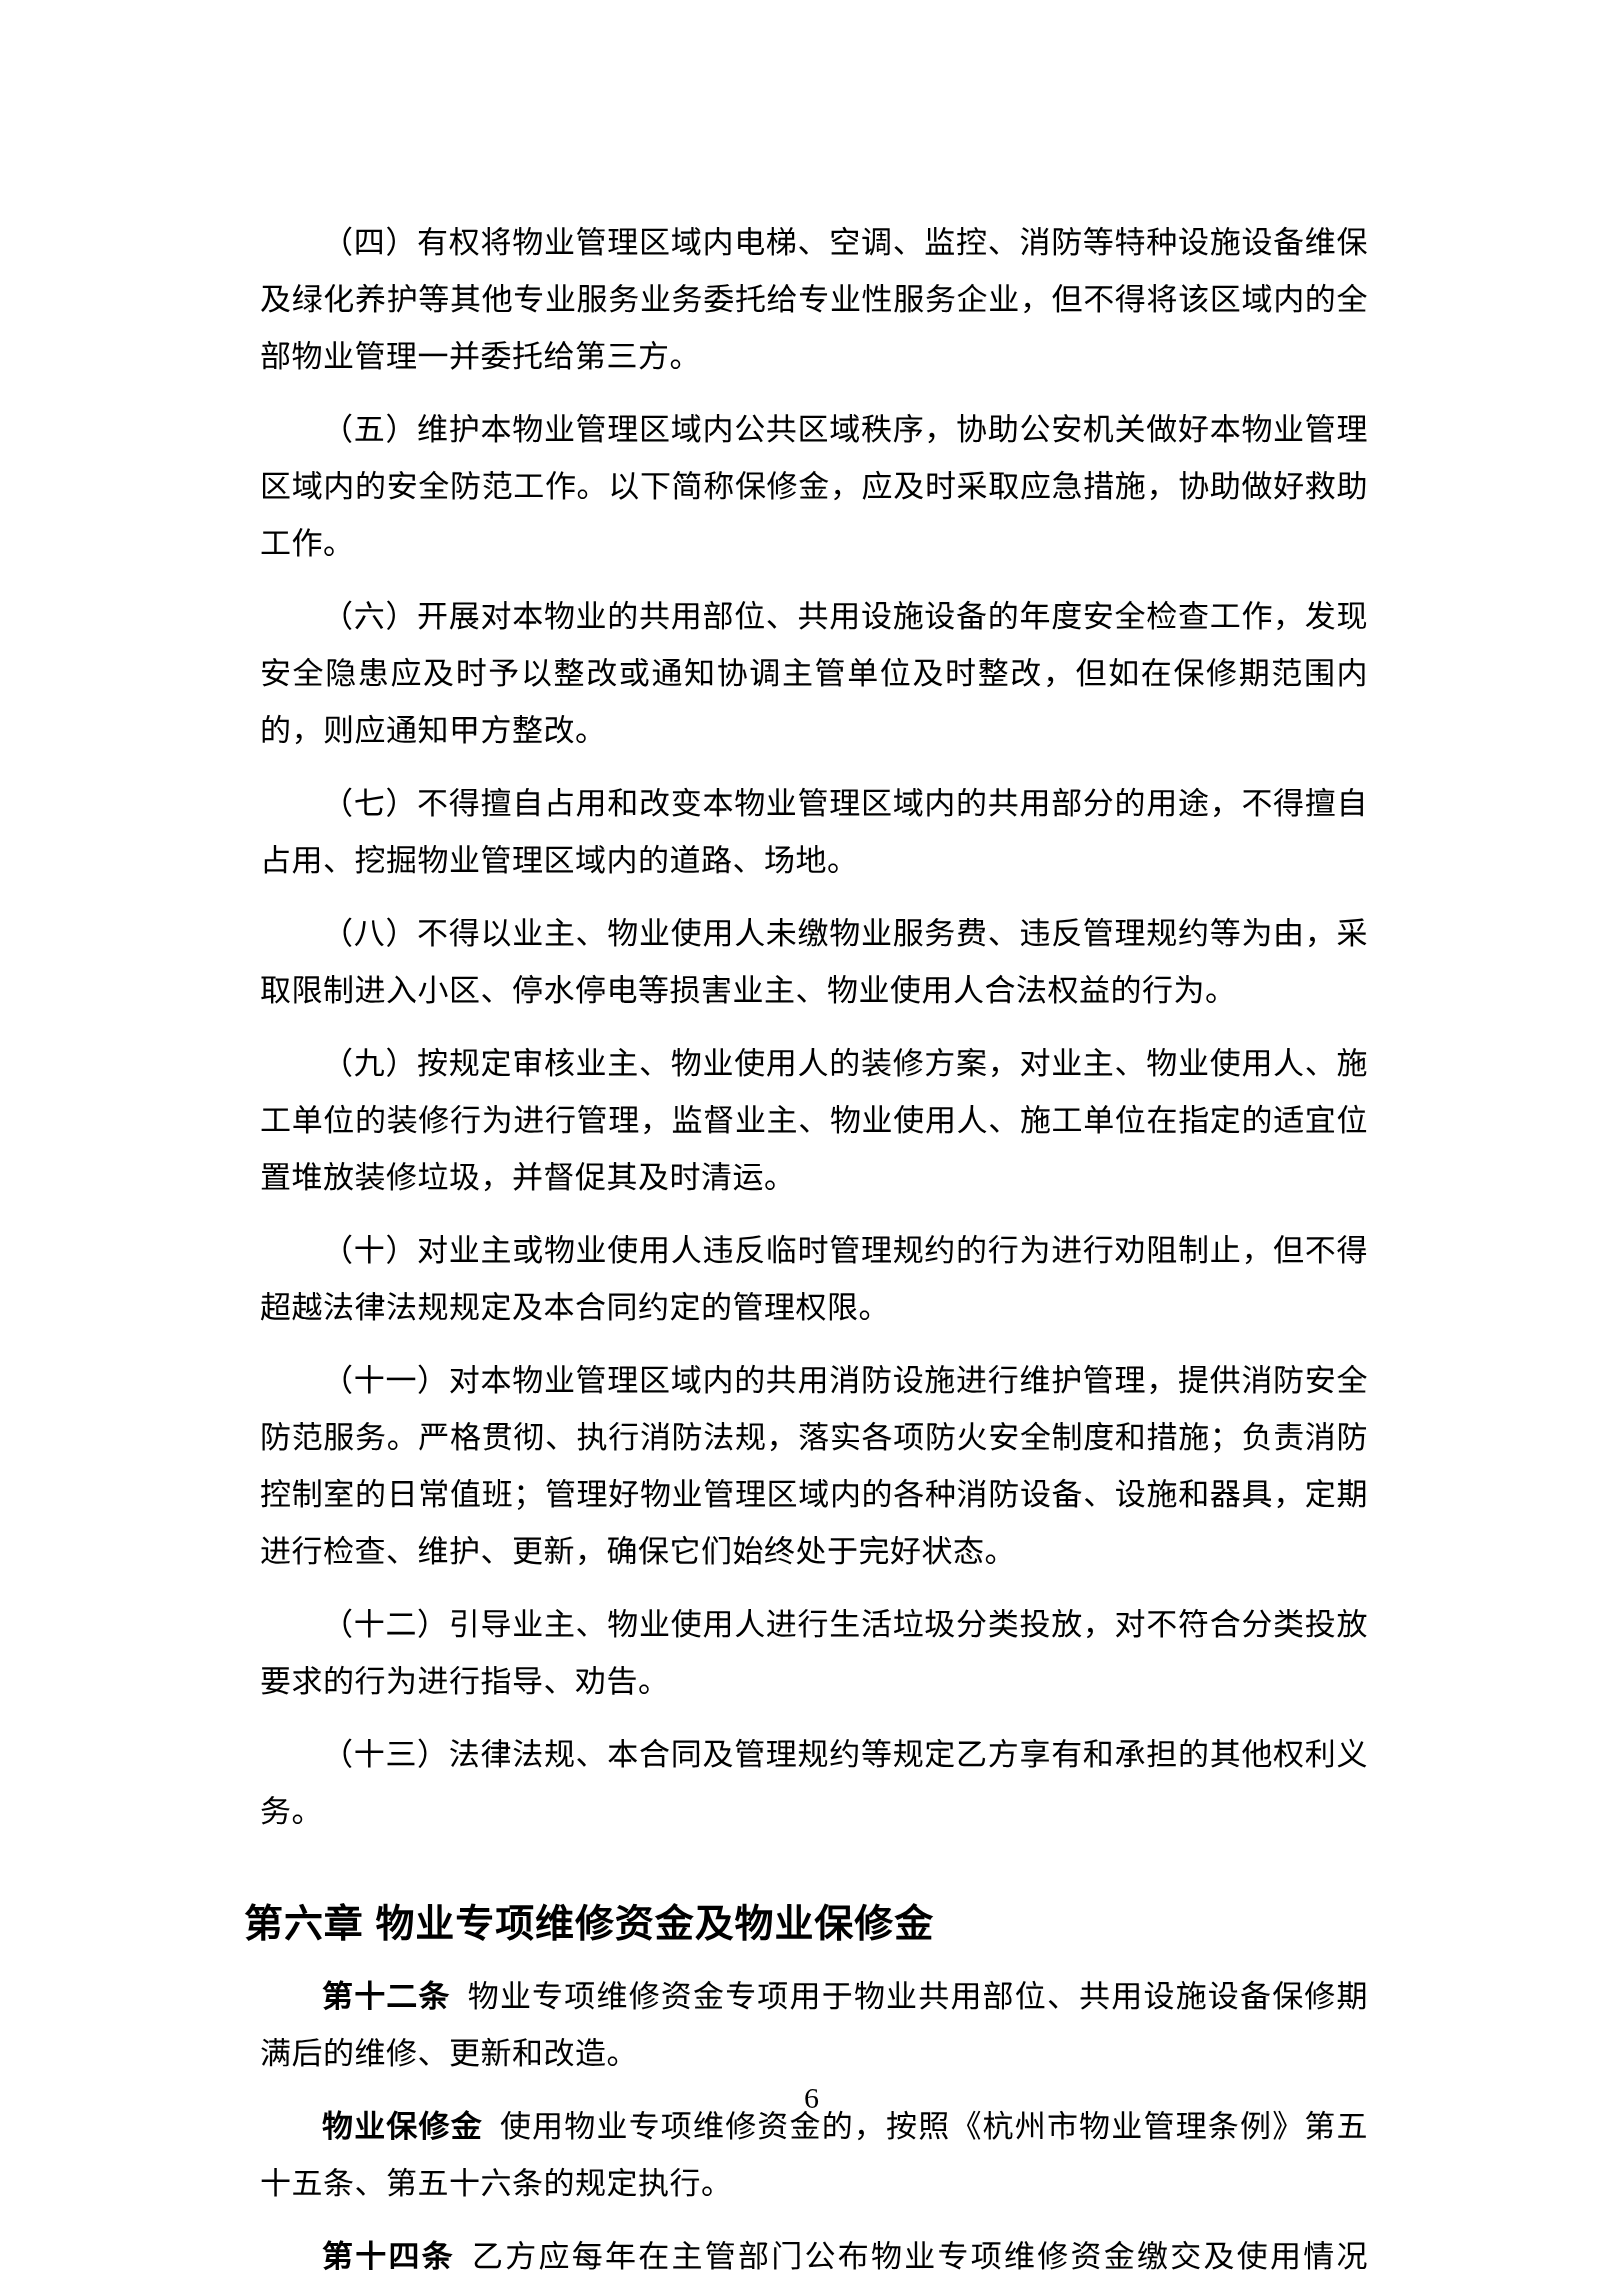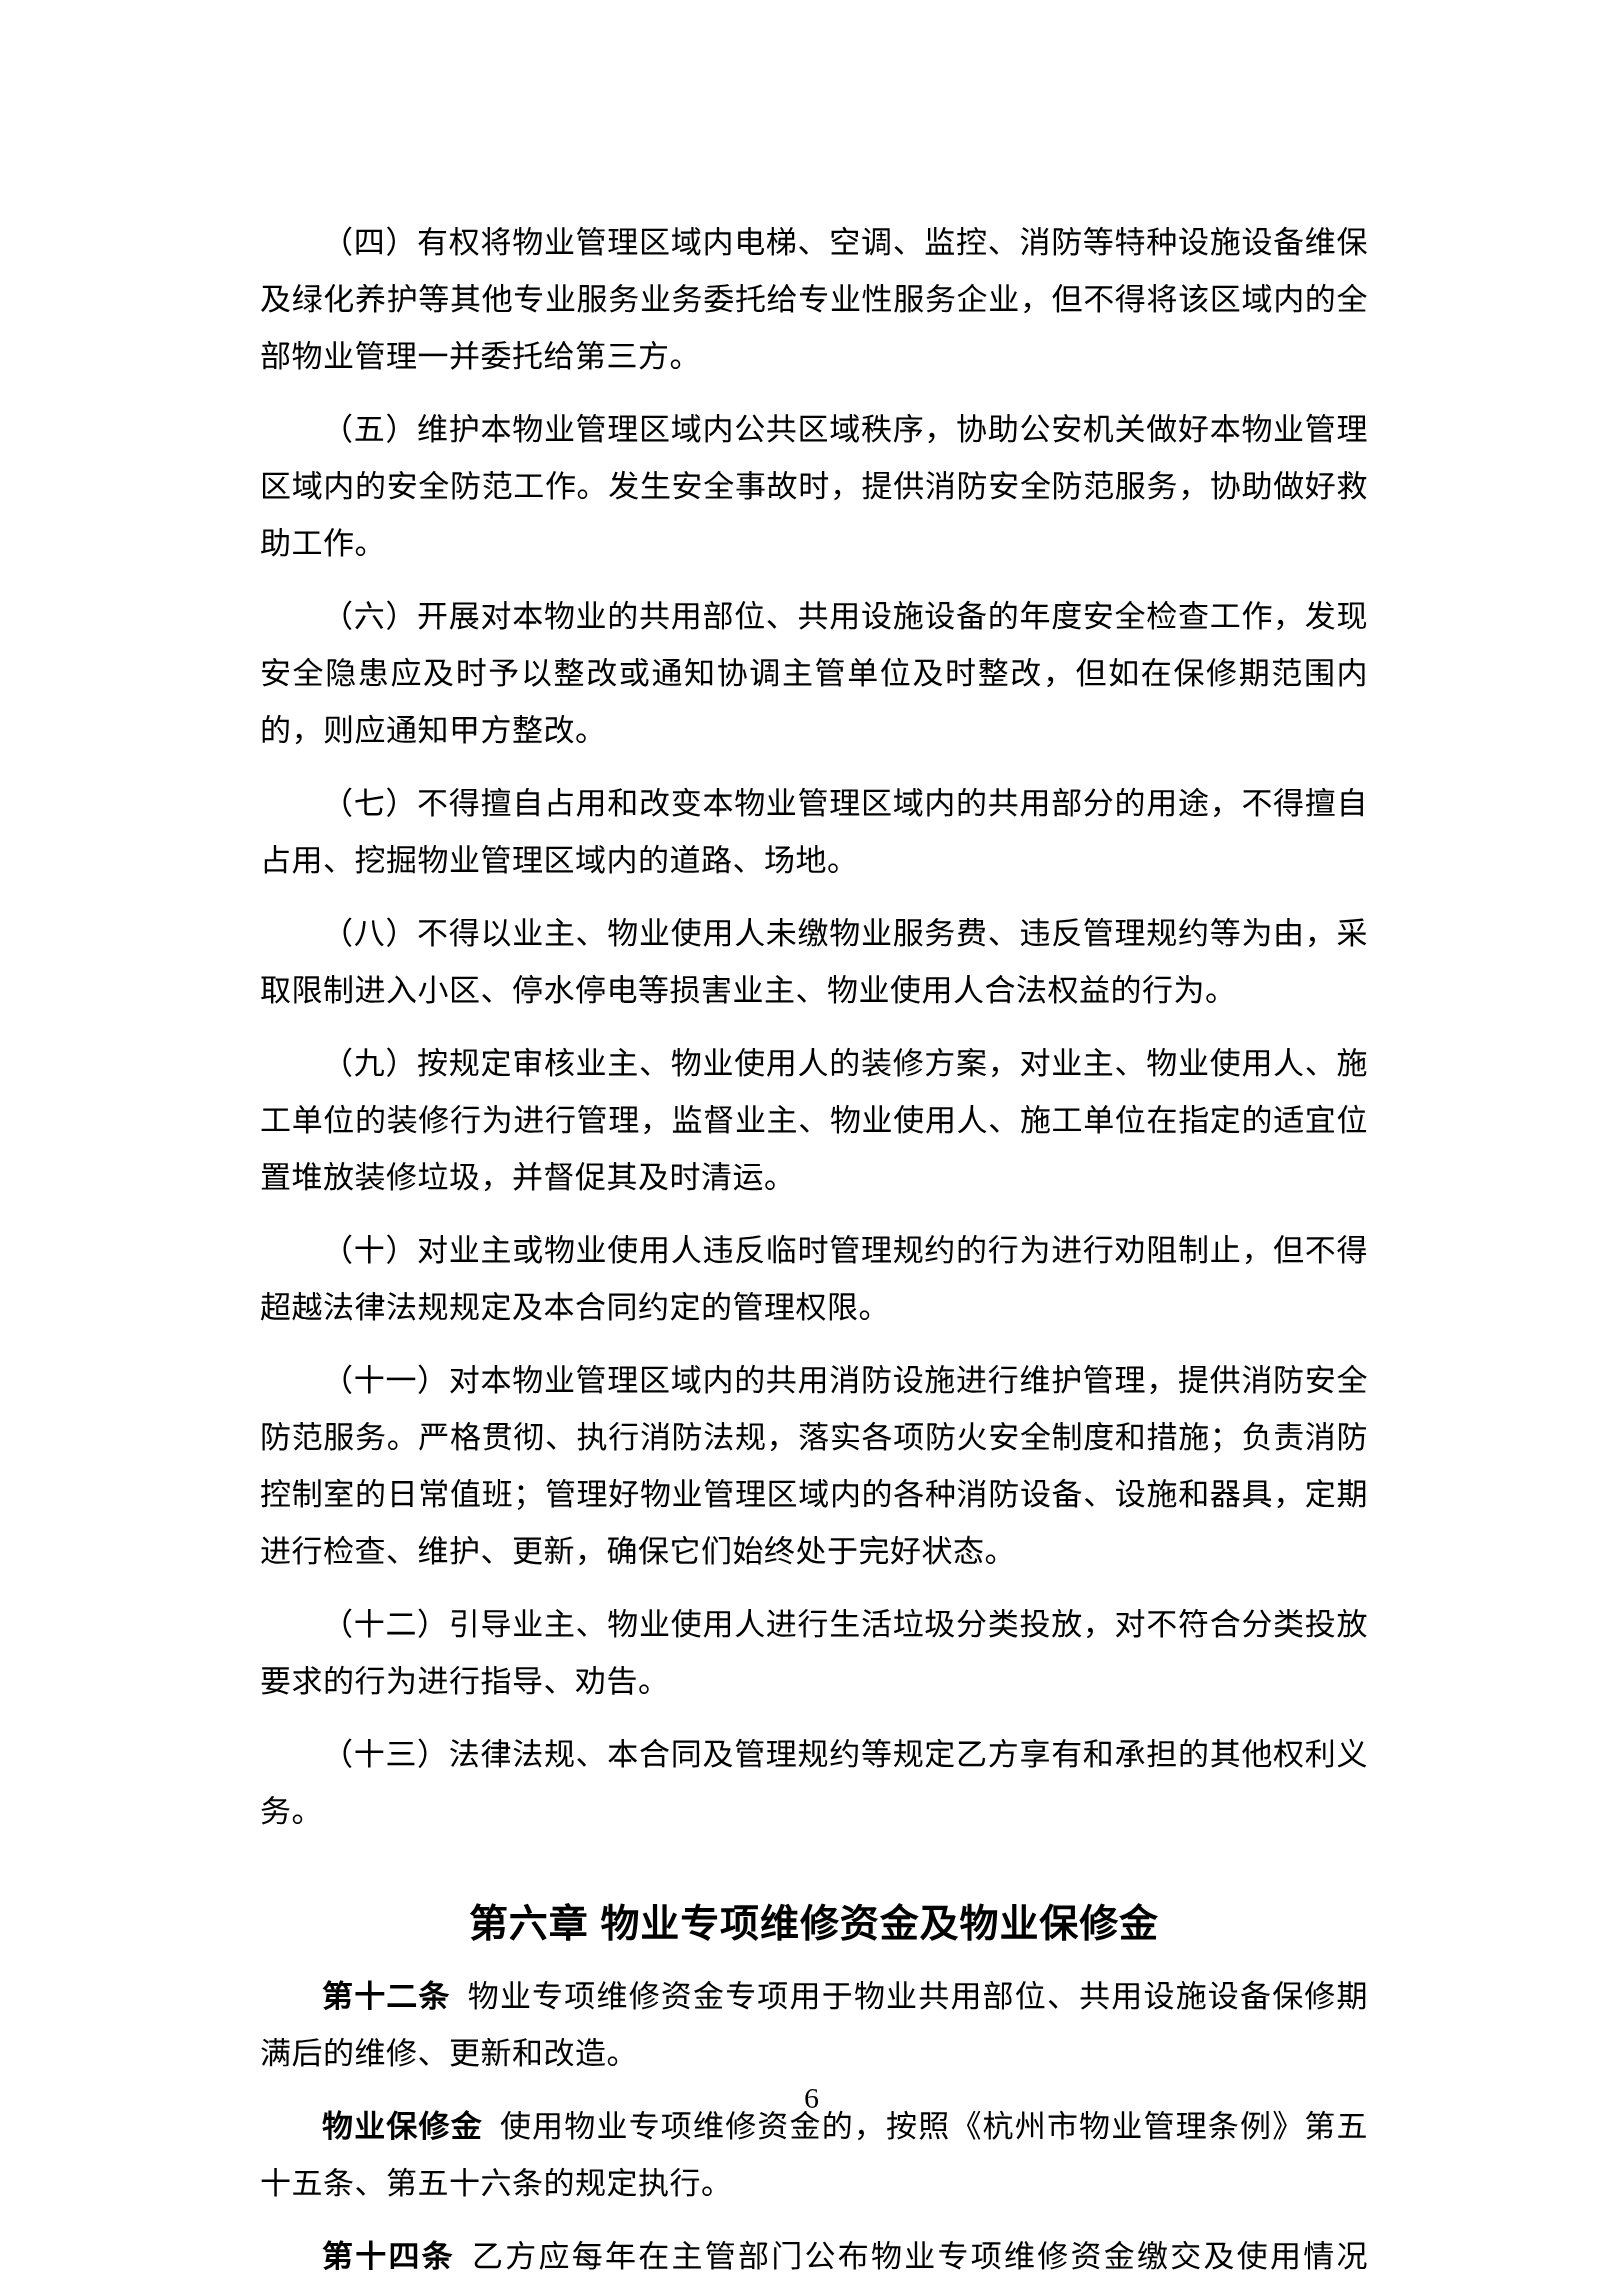--- a/index.html
+++ b/index.html
@@ -31,21 +31,21 @@
     text-align: justify;
     text-indent: 2em;
     letter-spacing: 0.5px;
   }
   .chapter-heading {
     margin: 55px 0 7.3px 0;
     padding: 0;
     font-size: 39px;
     line-height: 57px;
     font-weight: bold;
-    text-align: center;
+    text-align: left;
     text-indent: 0;
     letter-spacing: 0.9px;
   }
   .article-num {
     font-weight: bold;
     margin-right: 0.55em;
   }
   .page-number {
     position: absolute;
     top: 2080px;
@@ -58,21 +58,21 @@
     color: #000000;
   }
 </style>
 </head>
 <body>
 
 <div class="page">
   <div class="content">
 
     <p>（四）有权将物业管理区域内电梯、空调、监控、消防等特种设施设备维保及绿化养护等其他专业服务业务委托给专业性服务企业，但不得将该区域内的全部物业管理一并委托给第三方。</p>
-    <p>（五）维护本物业管理区域内公共区域秩序，协助公安机关做好本物业管理区域内的安全防范工作。发生安全事故时，提供消防安全防范服务，协助做好救助工作。</p>
+    <p>（五）维护本物业管理区域内公共区域秩序，协助公安机关做好本物业管理区域内的安全防范工作。以下简称保修金，应及时采取应急措施，协助做好救助工作。</p>
     <p>（六）开展对本物业的共用部位、共用设施设备的年度安全检查工作，发现安全隐患应及时予以整改或通知协调主管单位及时整改，但如在保修期范围内的，则应通知甲方整改。</p>
     <p>（七）不得擅自占用和改变本物业管理区域内的共用部分的用途，不得擅自占用、挖掘物业管理区域内的道路、场地。</p>
     <p>（八）不得以业主、物业使用人未缴物业服务费、违反管理规约等为由，采取限制进入小区、停水停电等损害业主、物业使用人合法权益的行为。</p>
     <p>（九）按规定审核业主、物业使用人的装修方案，对业主、物业使用人、施工单位的装修行为进行管理，监督业主、物业使用人、施工单位在指定的适宜位置堆放装修垃圾，并督促其及时清运。</p>
     <p>（十）对业主或物业使用人违反临时管理规约的行为进行劝阻制止，但不得超越法律法规规定及本合同约定的管理权限。</p>
     <p>（十一）对本物业管理区域内的共用消防设施进行维护管理，提供消防安全防范服务。严格贯彻、执行消防法规，落实各项防火安全制度和措施；负责消防控制室的日常值班；管理好物业管理区域内的各种消防设备、设施和器具，定期进行检查、维护、更新，确保它们始终处于完好状态。</p>
     <p>（十二）引导业主、物业使用人进行生活垃圾分类投放，对不符合分类投放要求的行为进行指导、劝告。</p>
     <p>（十三）法律法规、本合同及管理规约等规定乙方享有和承担的其他权利义务。</p>
 
     <h2 class="chapter-heading">第六章 物业专项维修资金及物业保修金</h2>

